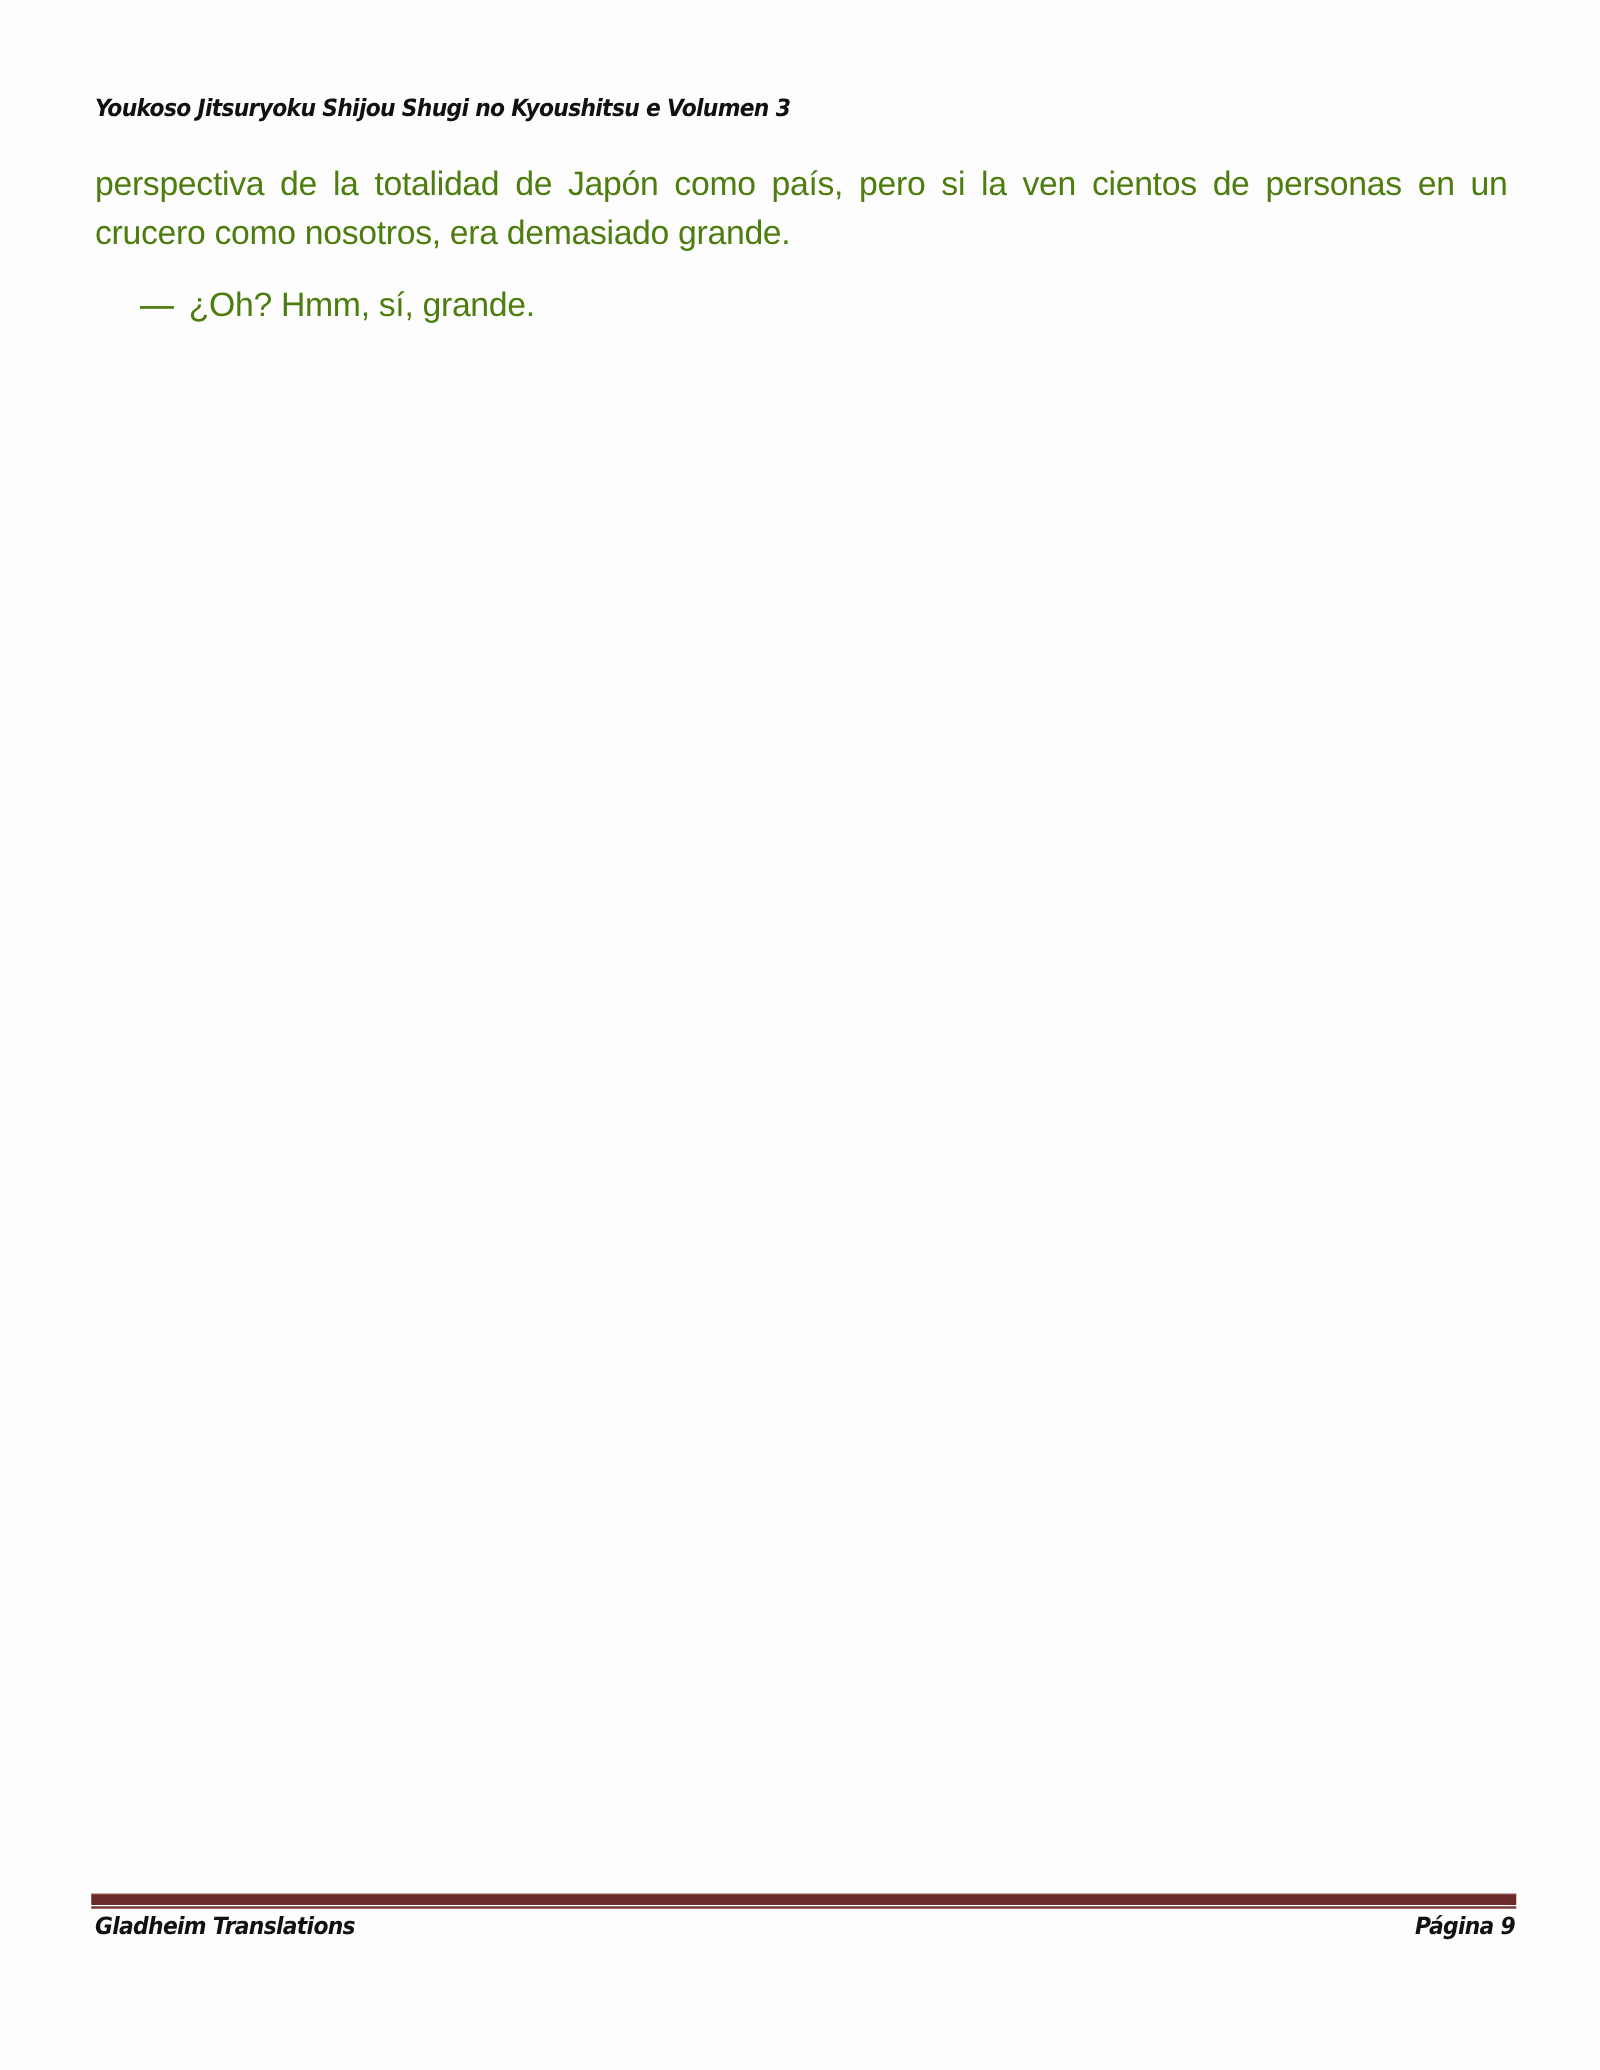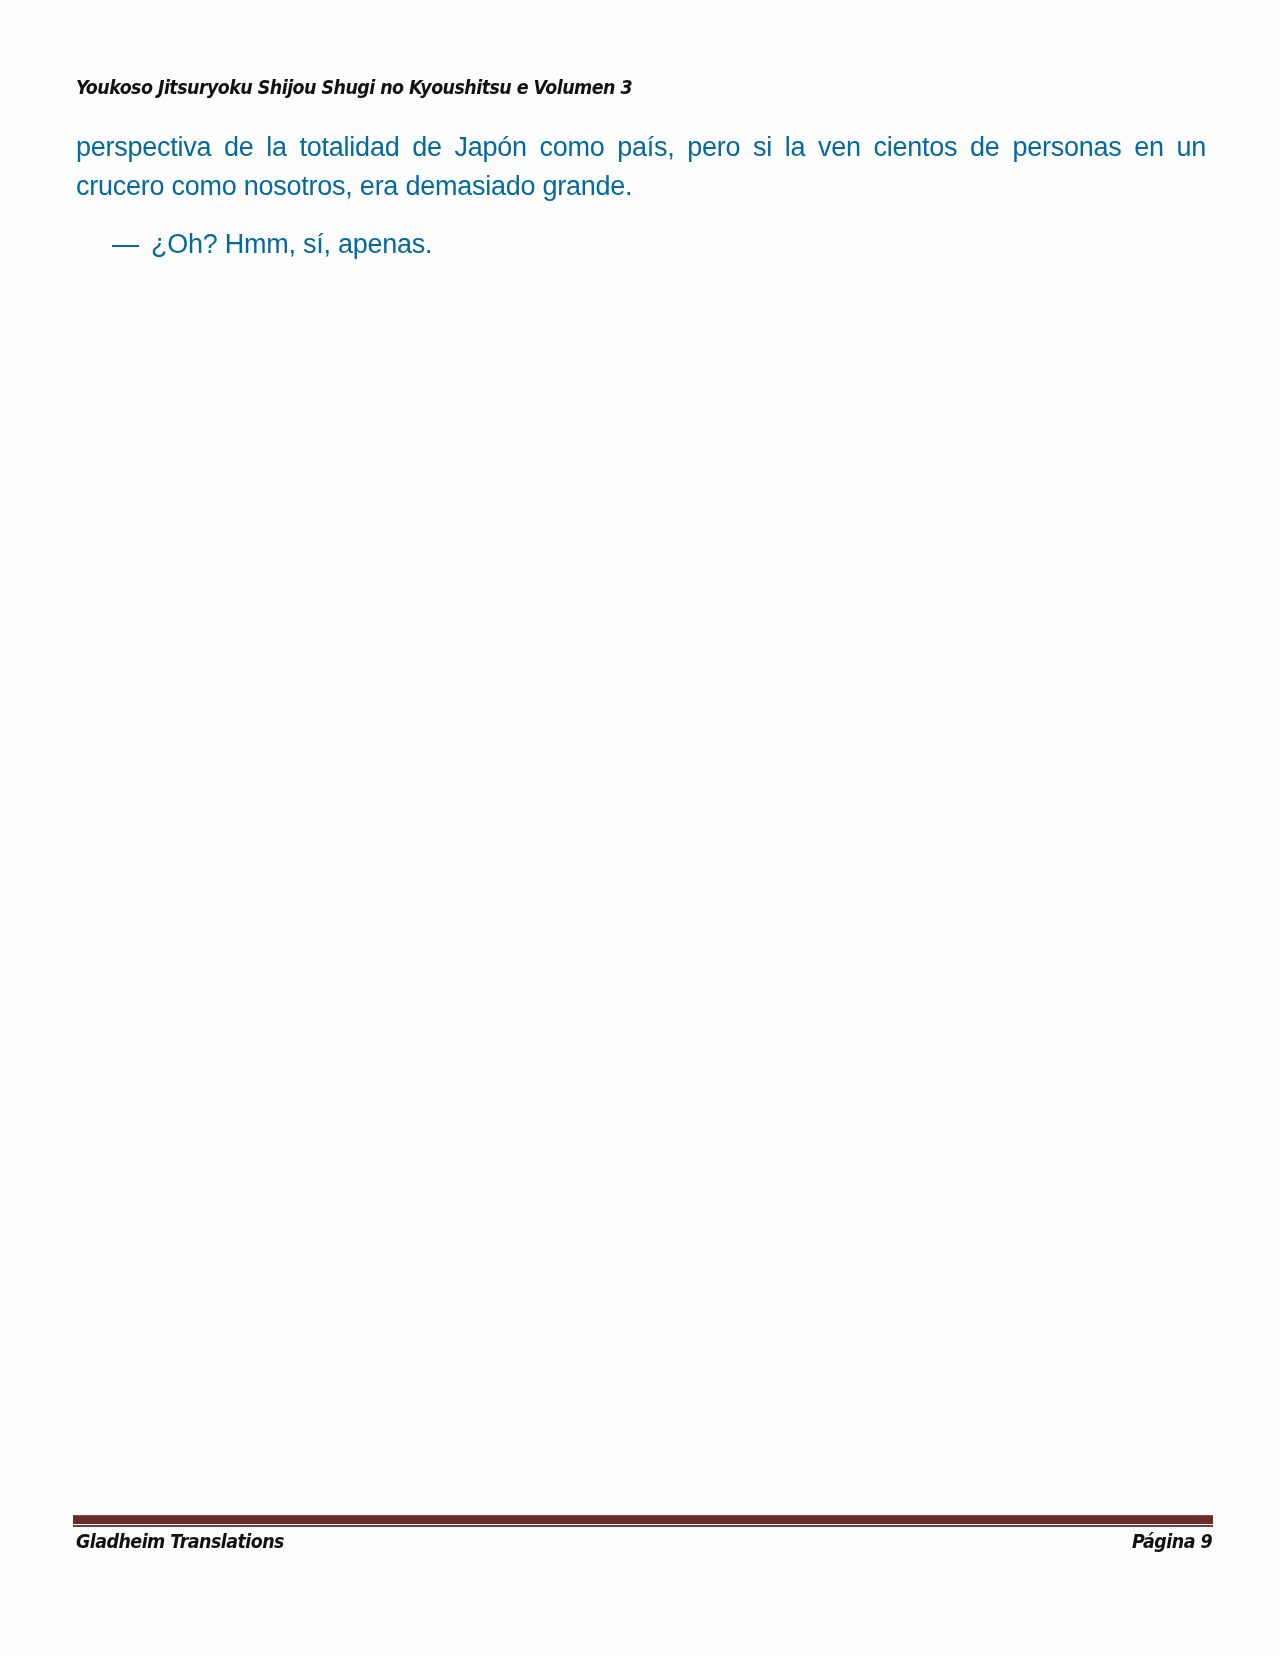--- a/index.html
+++ b/index.html
@@ -28,21 +28,21 @@
       transform-origin: left top;
     }
     .content {
       position: absolute;
       left: 76px;
       top: 128px;
       width: 1130px;
       font-family: "Liberation Sans", sans-serif;
       font-size: 27px;
       line-height: 38.5px;
-      color: #0369a1;
+      color: #4d7c0f;
     }
     .content p {
       margin: 0 0 20px 0;
       text-align: justify;
       letter-spacing: -0.25px;
     }
     .dialogue {
       margin-top: 8px;
     }
     .dialogue-line {
@@ -102,21 +102,21 @@
 
 <div class="content">
   <p>perspectiva de la totalidad de Japón como país, pero si la ven cientos de personas en un crucero como nosotros, era demasiado grande.</p>
 
   <div class="dialogue">
     <div class="dialogue-line">
       <span class="dash">—</span>
     </div>
     <div class="dialogue-line">
       <span class="dash">—</span>
-      <span class="text">¿Oh? Hmm, sí, apenas.</span>
+      <span class="text">¿Oh? Hmm, sí, grande.</span>
     </div>
   </div>
 </div>
 
 <div class="footer-rule"></div>
 <div class="footer-rule-thin"></div>
 <div class="footer-left">Gladheim Translations</div>
 <div class="footer-right">Página 9</div>
 
 </body></html>

